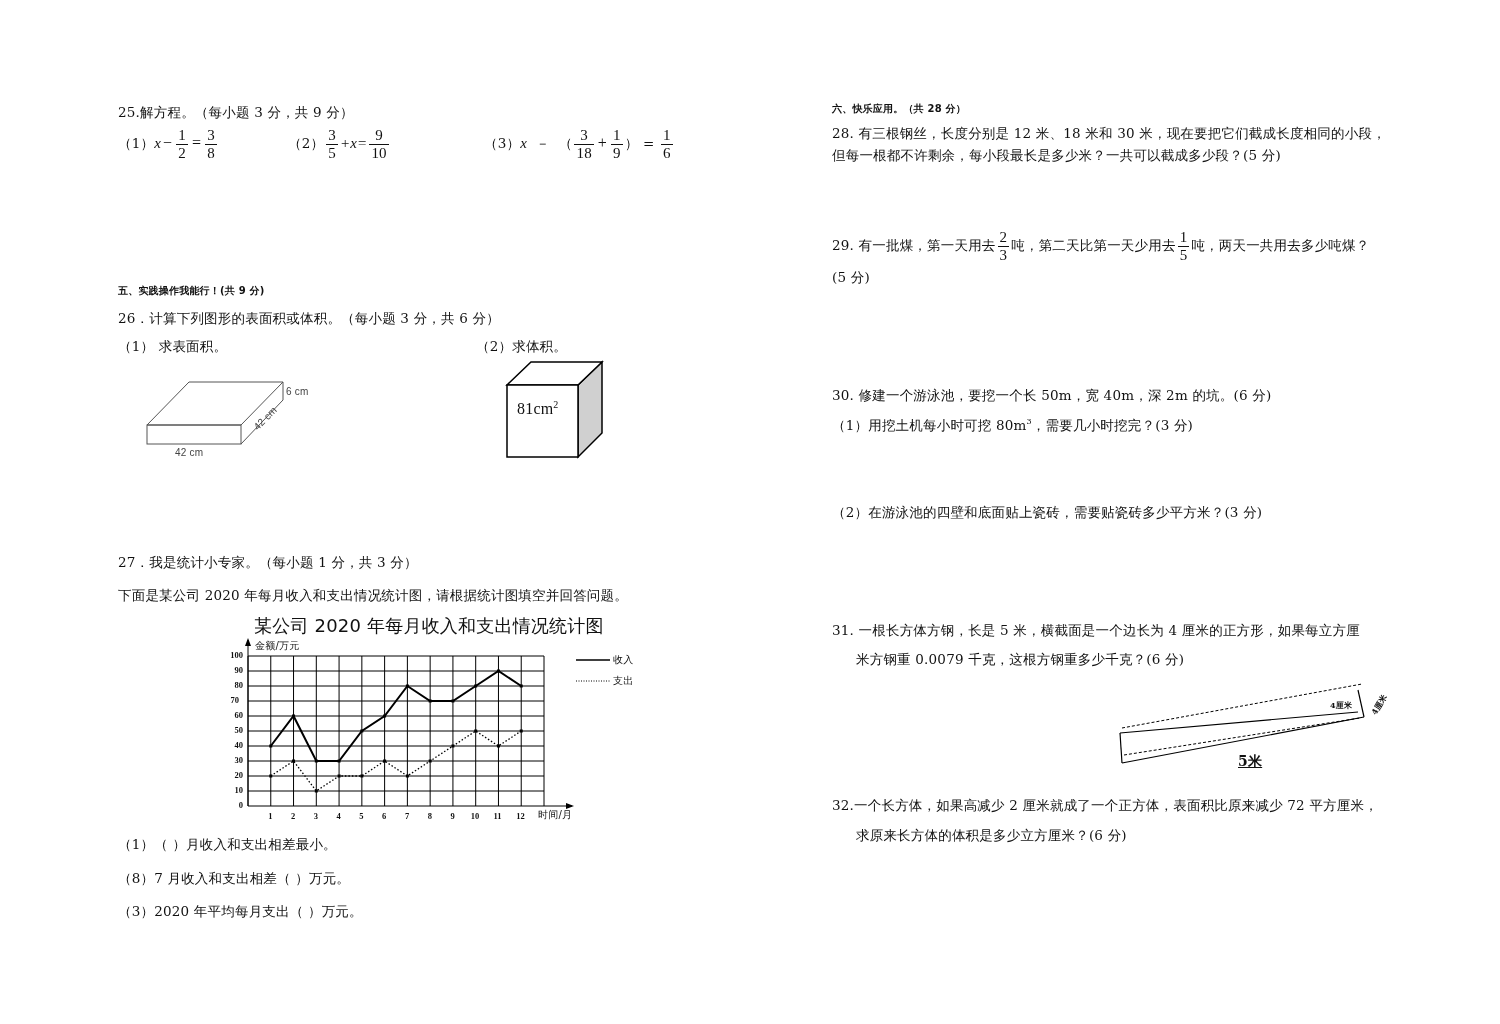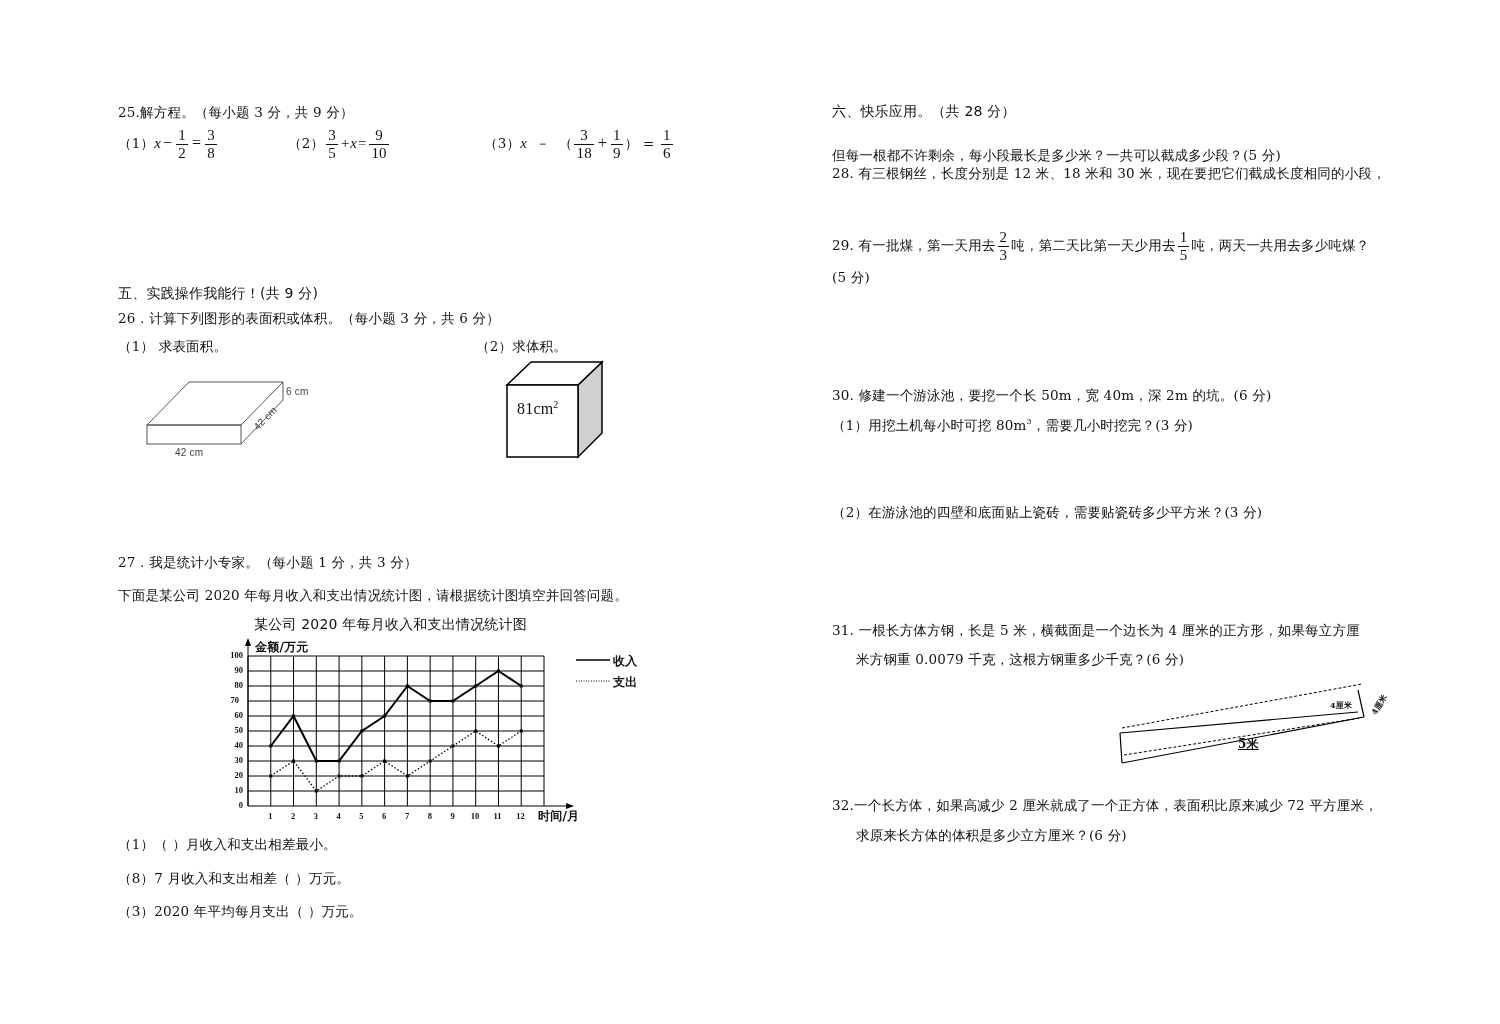--- a/index.html
+++ b/index.html
@@ -1,29 +1,29 @@
 <!DOCTYPE html>
 <html><head>
 <meta charset="utf-8">
 <style>
   html, body { margin: 0; padding: 0; }
   body {
     width: 1500px; height: 1024px; background: #ffffff; position: relative; overflow: hidden;
     font-family: "DejaVu Serif", "Liberation Serif", serif; color: #111;
   }
   .t { position: absolute; font-size: 13.5px; white-space: nowrap; line-height: 1; letter-spacing: 0.2px; }
-  .b { font-weight: normal; font-family: "DejaVu Sans", "Liberation Sans", sans-serif; font-size: 14px; }
+  .b { font-weight: bold; font-family: "DejaVu Sans", "Liberation Sans", sans-serif; font-size: 10px; }
   .frac { display: inline-block; vertical-align: middle; text-align: center; font-family: "Liberation Serif", serif; font-size: 15px; line-height: 1.1; margin: 0 2px; }
   .frac span { display: block; padding: 0 2px; }
   .frac .num { border-bottom: 1px solid #111; }
   .it { font-style: italic; font-family: "Liberation Serif", serif; font-size: 15px; }
   .op { font-family: "Liberation Serif", serif; font-size: 16px; margin: 0 2px; }
   svg { position: absolute; left: 0; top: 0; }
-  .chart-title { font-family: "DejaVu Sans", "Liberation Sans", sans-serif; font-size: 14px; }
-  .small { font-family: "DejaVu Sans", "Liberation Sans", sans-serif; font-size: 12px; font-weight: bold; }
+  .chart-title { font-family: "DejaVu Sans", "Liberation Sans", sans-serif; font-size: 18px; }
+  .small { font-family: "DejaVu Sans", "Liberation Sans", sans-serif; font-size: 10px; font-weight: normal; }
   .tick { font-family: "Liberation Serif", serif; font-size: 8.5px; font-weight: bold; position: absolute; }
 </style>
 </head>
 <body>
 
 <div class="t" style="left:118px;top:106px;">25.解方程。（每小题 3 分，共 9 分）</div>
 
 <div class="t" style="left:118px;top:127px;">
   <span>（1）</span><span class="it">x</span><span class="op">−</span><span class="frac"><span class="num">1</span><span>2</span></span><span class="op">=</span><span class="frac"><span class="num">3</span><span>8</span></span>
 </div>
@@ -152,21 +152,21 @@
     <div class="tick" style="left: 470.692px; top: 811px;">10</div>
     <div class="tick" style="left: 493.462px; top: 811px;">11</div>
     <div class="tick" style="left: 516.231px; top: 811px;">12</div>
   </div>
 
 <div class="t" style="left:118px;top:838px;">（1）（        ）月收入和支出相差最小。</div>
 <div class="t" style="left:118px;top:872px;">（8）7 月收入和支出相差（        ）万元。</div>
 <div class="t" style="left:118px;top:905px;">（3）2020 年平均每月支出（        ）万元。</div>
 
 <div class="t b" style="left:832px;top:104px;">六、快乐应用。（共 28 分）</div>
-<div class="t" style="left:832px;top:127px;margin-top:40px;">28. 有三根钢丝，长度分别是 12 米、18 米和 30 米，现在要把它们截成长度相同的小段，</div>
+<div class="t" style="left:832px;top:127px;">28. 有三根钢丝，长度分别是 12 米、18 米和 30 米，现在要把它们截成长度相同的小段，</div>
 <div class="t" style="left:832px;top:149px;">但每一根都不许剩余，每小段最长是多少米？一共可以截成多少段？(5 分)</div>
 
 <div class="t" style="left:832px;top:229px;">
   <span>29. 有一批煤，第一天用去</span><span class="frac"><span class="num">2</span><span>3</span></span><span>吨，第二天比第一天少用去</span><span class="frac"><span class="num">1</span><span>5</span></span><span>吨，两天一共用去多少吨煤？</span>
 </div>
 <div class="t" style="left:832px;top:271px;text-align:center;">(5 分)</div>
 
 <div class="t" style="left:832px;top:389px;">30. 修建一个游泳池，要挖一个长 50m，宽 40m，深 2m 的坑。(6 分)</div>
 <div class="t" style="left:832px;top:418px;"><span>（1）用挖土机每小时可挖 80m</span><sup style="font-size:8px;">3</sup><span>，需要几小时挖完？(3 分)</span></div>
 <div class="t" style="left:832px;top:506px;">（2）在游泳池的四壁和底面贴上瓷砖，需要贴瓷砖多少平方米？(3 分)</div>
@@ -181,16 +181,16 @@
     <line x1="1358" y1="690" x2="1364" y2="717"></line>
     <line x1="1120" y1="733" x2="1122" y2="763"></line>
   </g>
   <g stroke="#000" stroke-width="1" stroke-dasharray="3,2" fill="none">
     <line x1="1122" y1="728" x2="1362" y2="684"></line>
     <line x1="1124" y1="755" x2="1360" y2="718"></line>
   </g>
 </svg>
 <div class="t" style="left:1330px;top:701px;font-size:8px;font-weight:bold;">4厘米</div>
 <div class="t" style="left:1370px;top:712px;font-size:8px;font-weight:bold;transform:rotate(-60deg);transform-origin:left top;">4厘米</div>
-<div class="t" style="left:1238px;top:738px;font-size:12px;font-weight:bold;text-decoration:underline;">5米</div>
+<div class="t" style="left:1238px;top:754px;font-size:14px;font-weight:bold;text-decoration:underline;">5米</div>
 
 <div class="t" style="left:832px;top:799px;">32.一个长方体，如果高减少 2 厘米就成了一个正方体，表面积比原来减少 72 平方厘米，</div>
 <div class="t" style="left:856px;top:829px;">求原来长方体的体积是多少立方厘米？(6 分)</div>
 
 </body></html>

